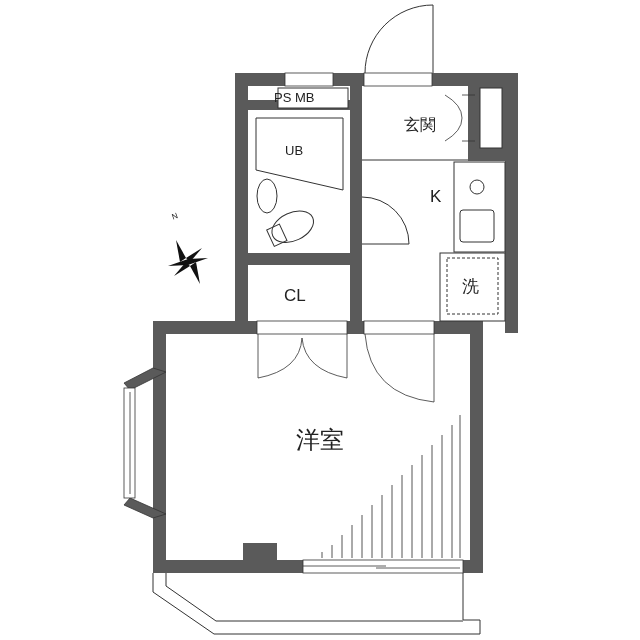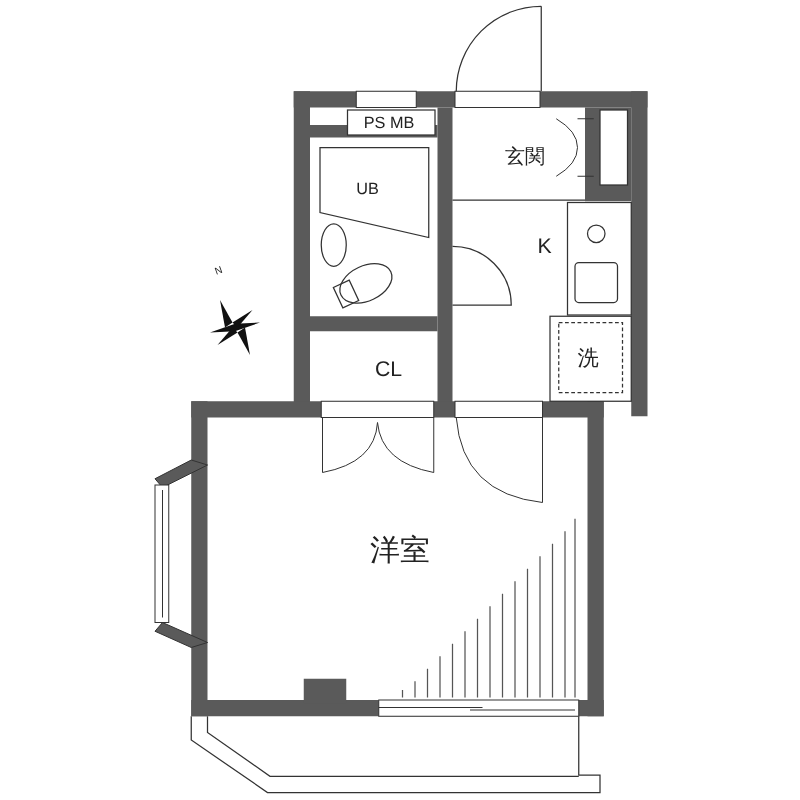--- a/index.html
+++ b/index.html
@@ -115,20 +115,20 @@
     <polygon points="-12,-22 -2,-4 -8,0" fill="#111"></polygon>
     <polygon points="12,22 2,4 8,0" fill="#111"></polygon>
     <polygon points="-20,4 0,-3 0,3" fill="#111"></polygon>
     <polygon points="20,-4 0,3 0,-3" fill="#111"></polygon>
     <polygon points="-14,14 -2,0 2,4" fill="#111"></polygon>
     <polygon points="14,-14 2,0 -2,-4" fill="#111"></polygon>
   </g>
 </svg>
 
 <span class="lbl" style="left:172px;top:212px;font-size:8px;transform:rotate(-20deg)">N</span>
-<span class="lbl" style="left:291px;top:90px;font-size:13px">PS MB</span>
+<span class="lbl" style="left:274px;top:90px;font-size:13px">PS MB</span>
 <span class="lbl" style="left:404px;top:115px;font-size:16px">玄関</span>
 <span class="lbl" style="left:285px;top:143px;font-size:13px">UB</span>
 <span class="lbl" style="left:430px;top:187px;font-size:17px">K</span>
 <span class="lbl" style="left:462px;top:275px;font-size:17px">洗</span>
-<span class="lbl" style="left:300px;top:286px;font-size:17px">CL</span>
+<span class="lbl" style="left:284px;top:286px;font-size:17px">CL</span>
 <span class="lbl" style="left:296px;top:424px;font-size:24px">洋室</span>
 </div>
 
 </body></html>

